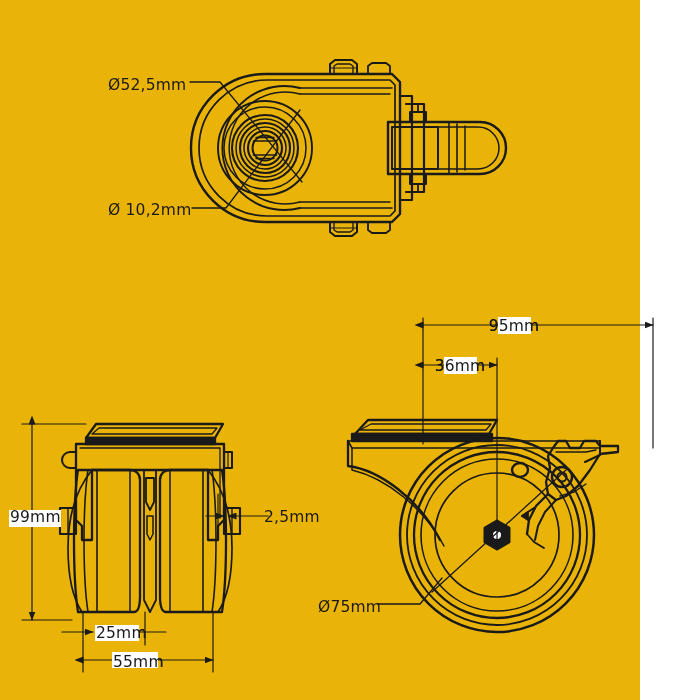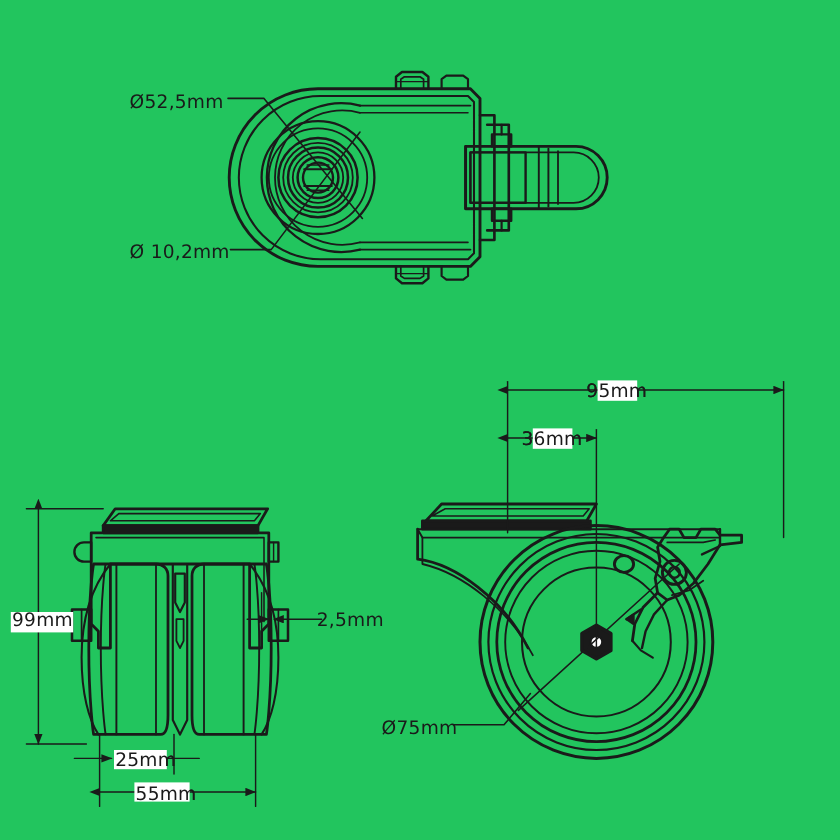--- a/index.html
+++ b/index.html
@@ -1,19 +1,19 @@
 <!DOCTYPE html>
 <html><head>
 <meta charset="utf-8">
 <title>Caster Technical Drawing</title>
 <style>
   html,body{margin:0;padding:0;background:#ffffff;}
   body{width:700px;height:700px;overflow:hidden;
        font-family:"DejaVu Sans","Liberation Sans",sans-serif;}
-  #sheet{position:relative;width:700px;height:700px;background:#22c55e;}
+  #sheet{position:relative;width:640px;height:700px;background:#eab308;}
   #sheet svg{position:absolute;top:0;left:0;}
   .dimtext{font-family:"DejaVu Sans","Liberation Sans",sans-serif;
            font-size:15.5px;fill:#1a1a1a;letter-spacing:0.2px;}
 </style>
 </head>
 <body>
 
 <div id="sheet">
 
 <svg width="700" height="700" viewBox="0 0 700 700" shape-rendering="geometricPrecision">

